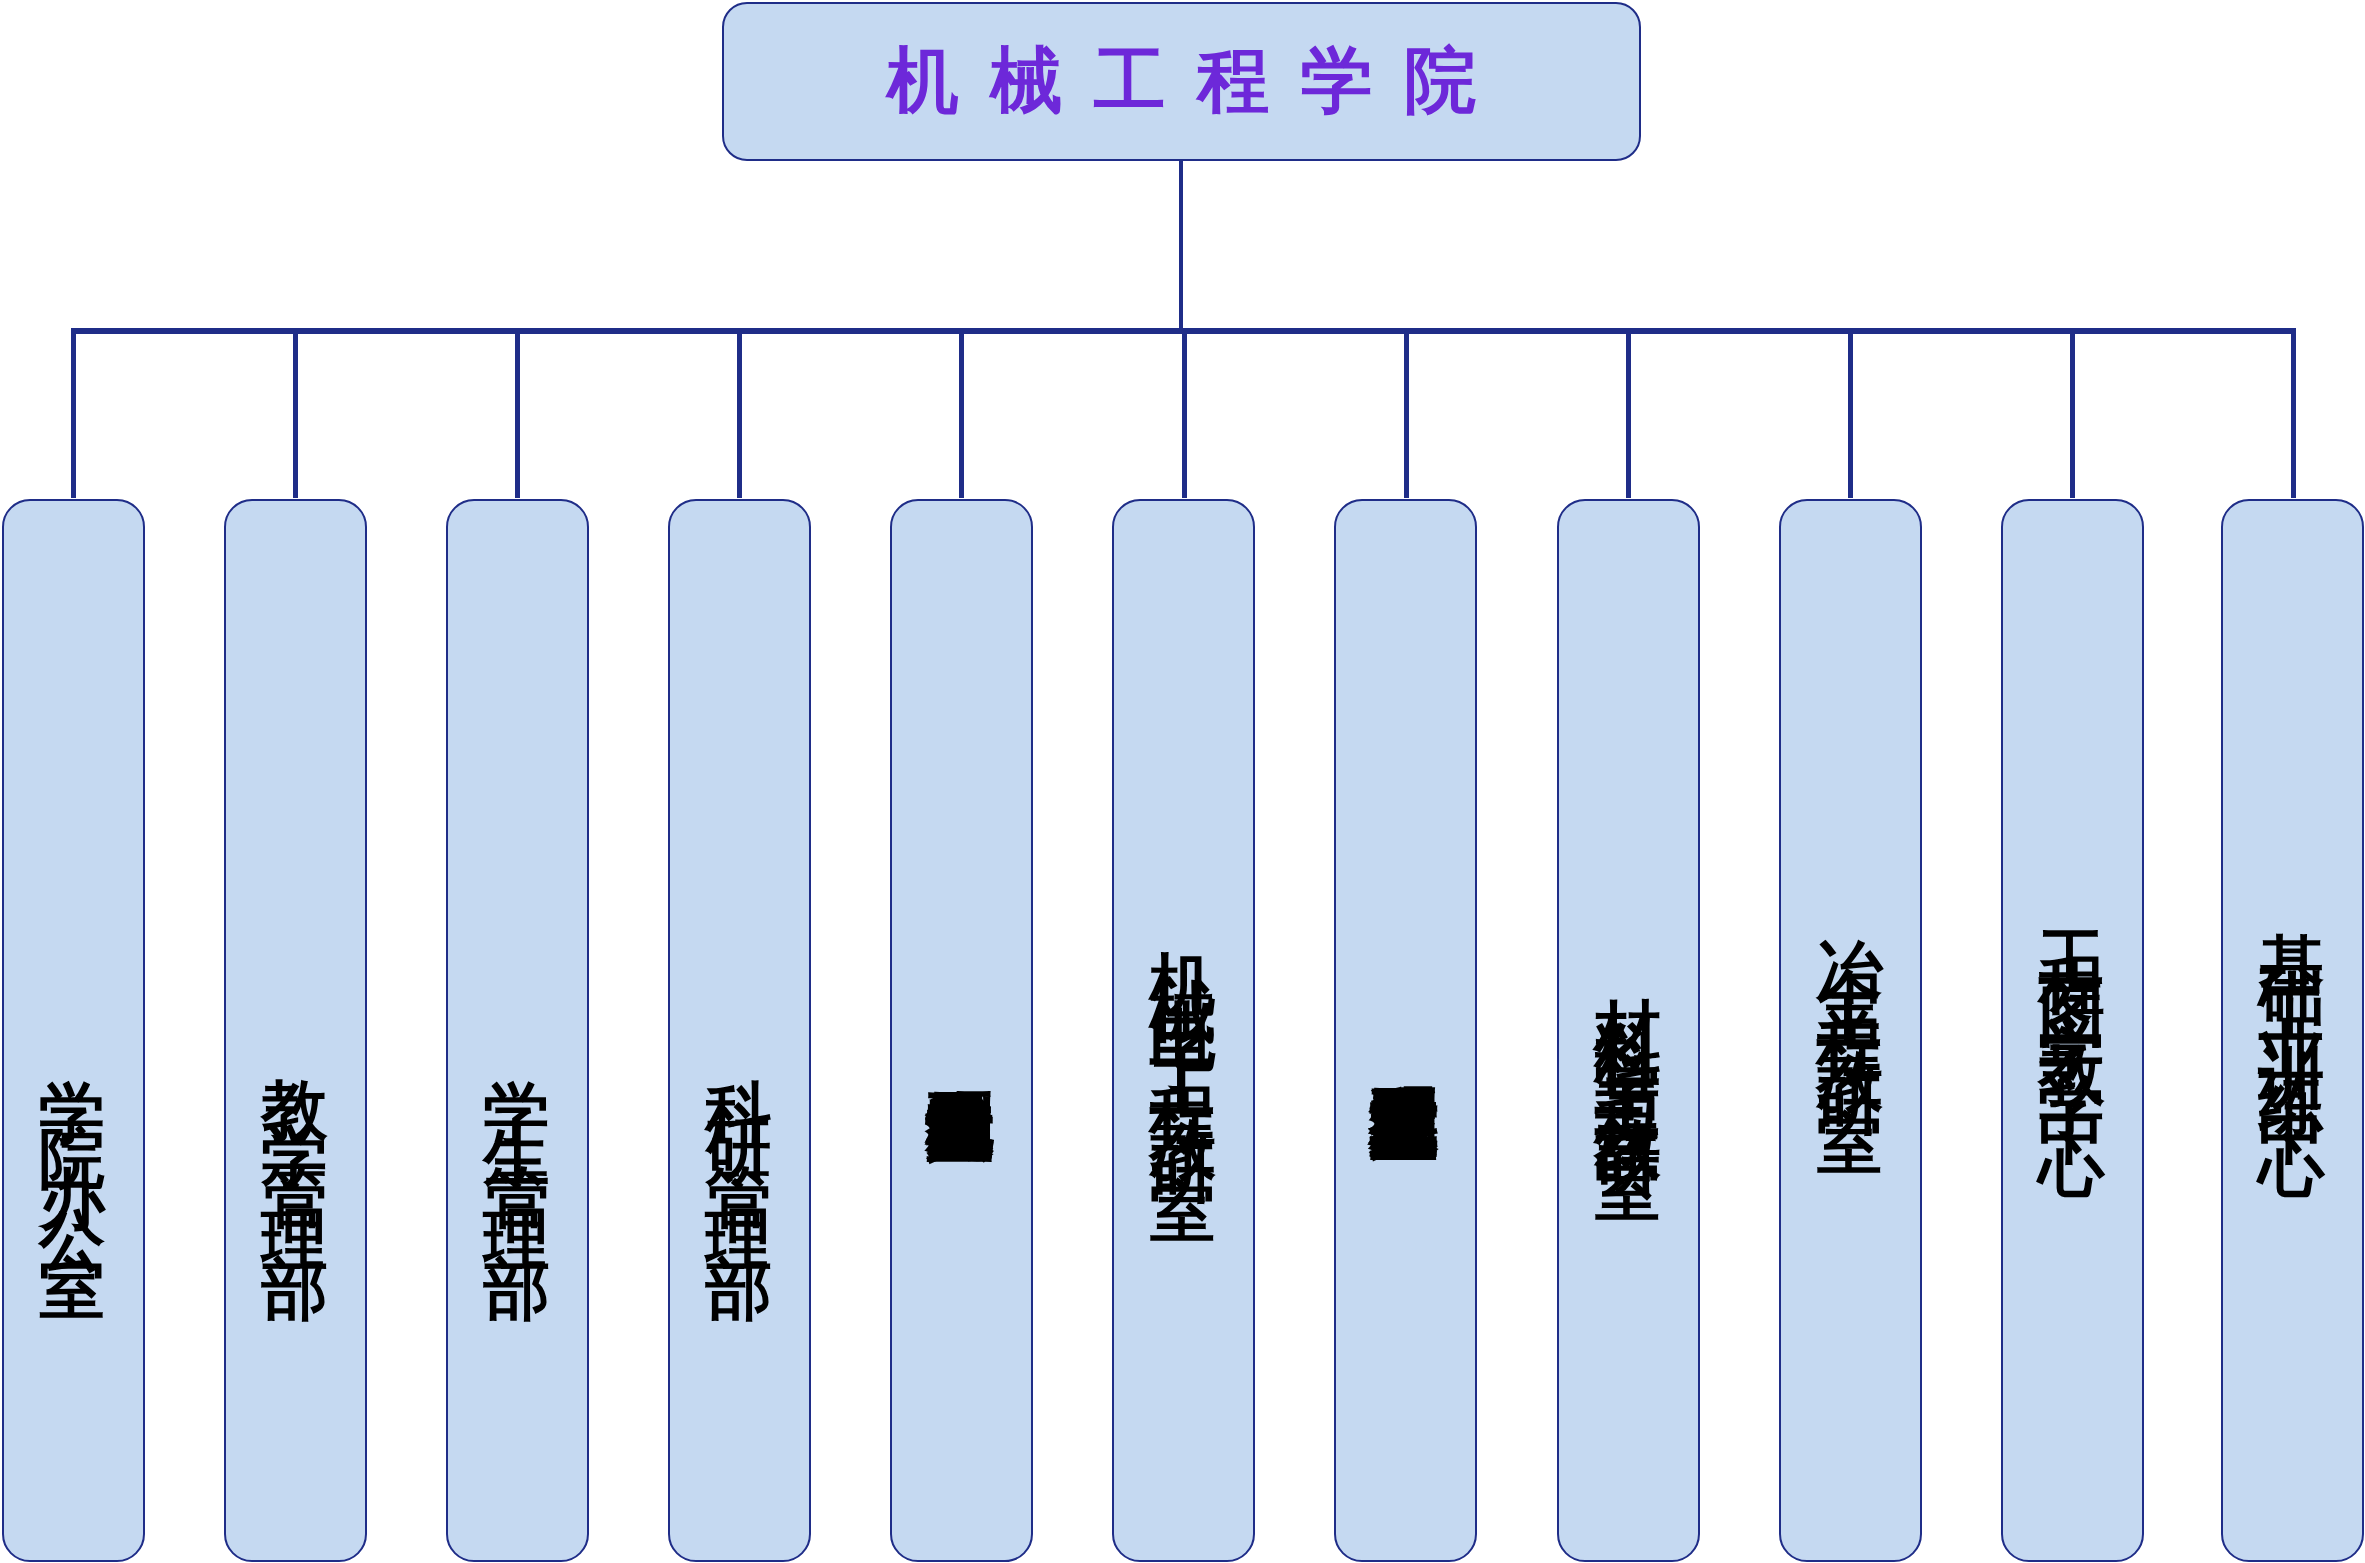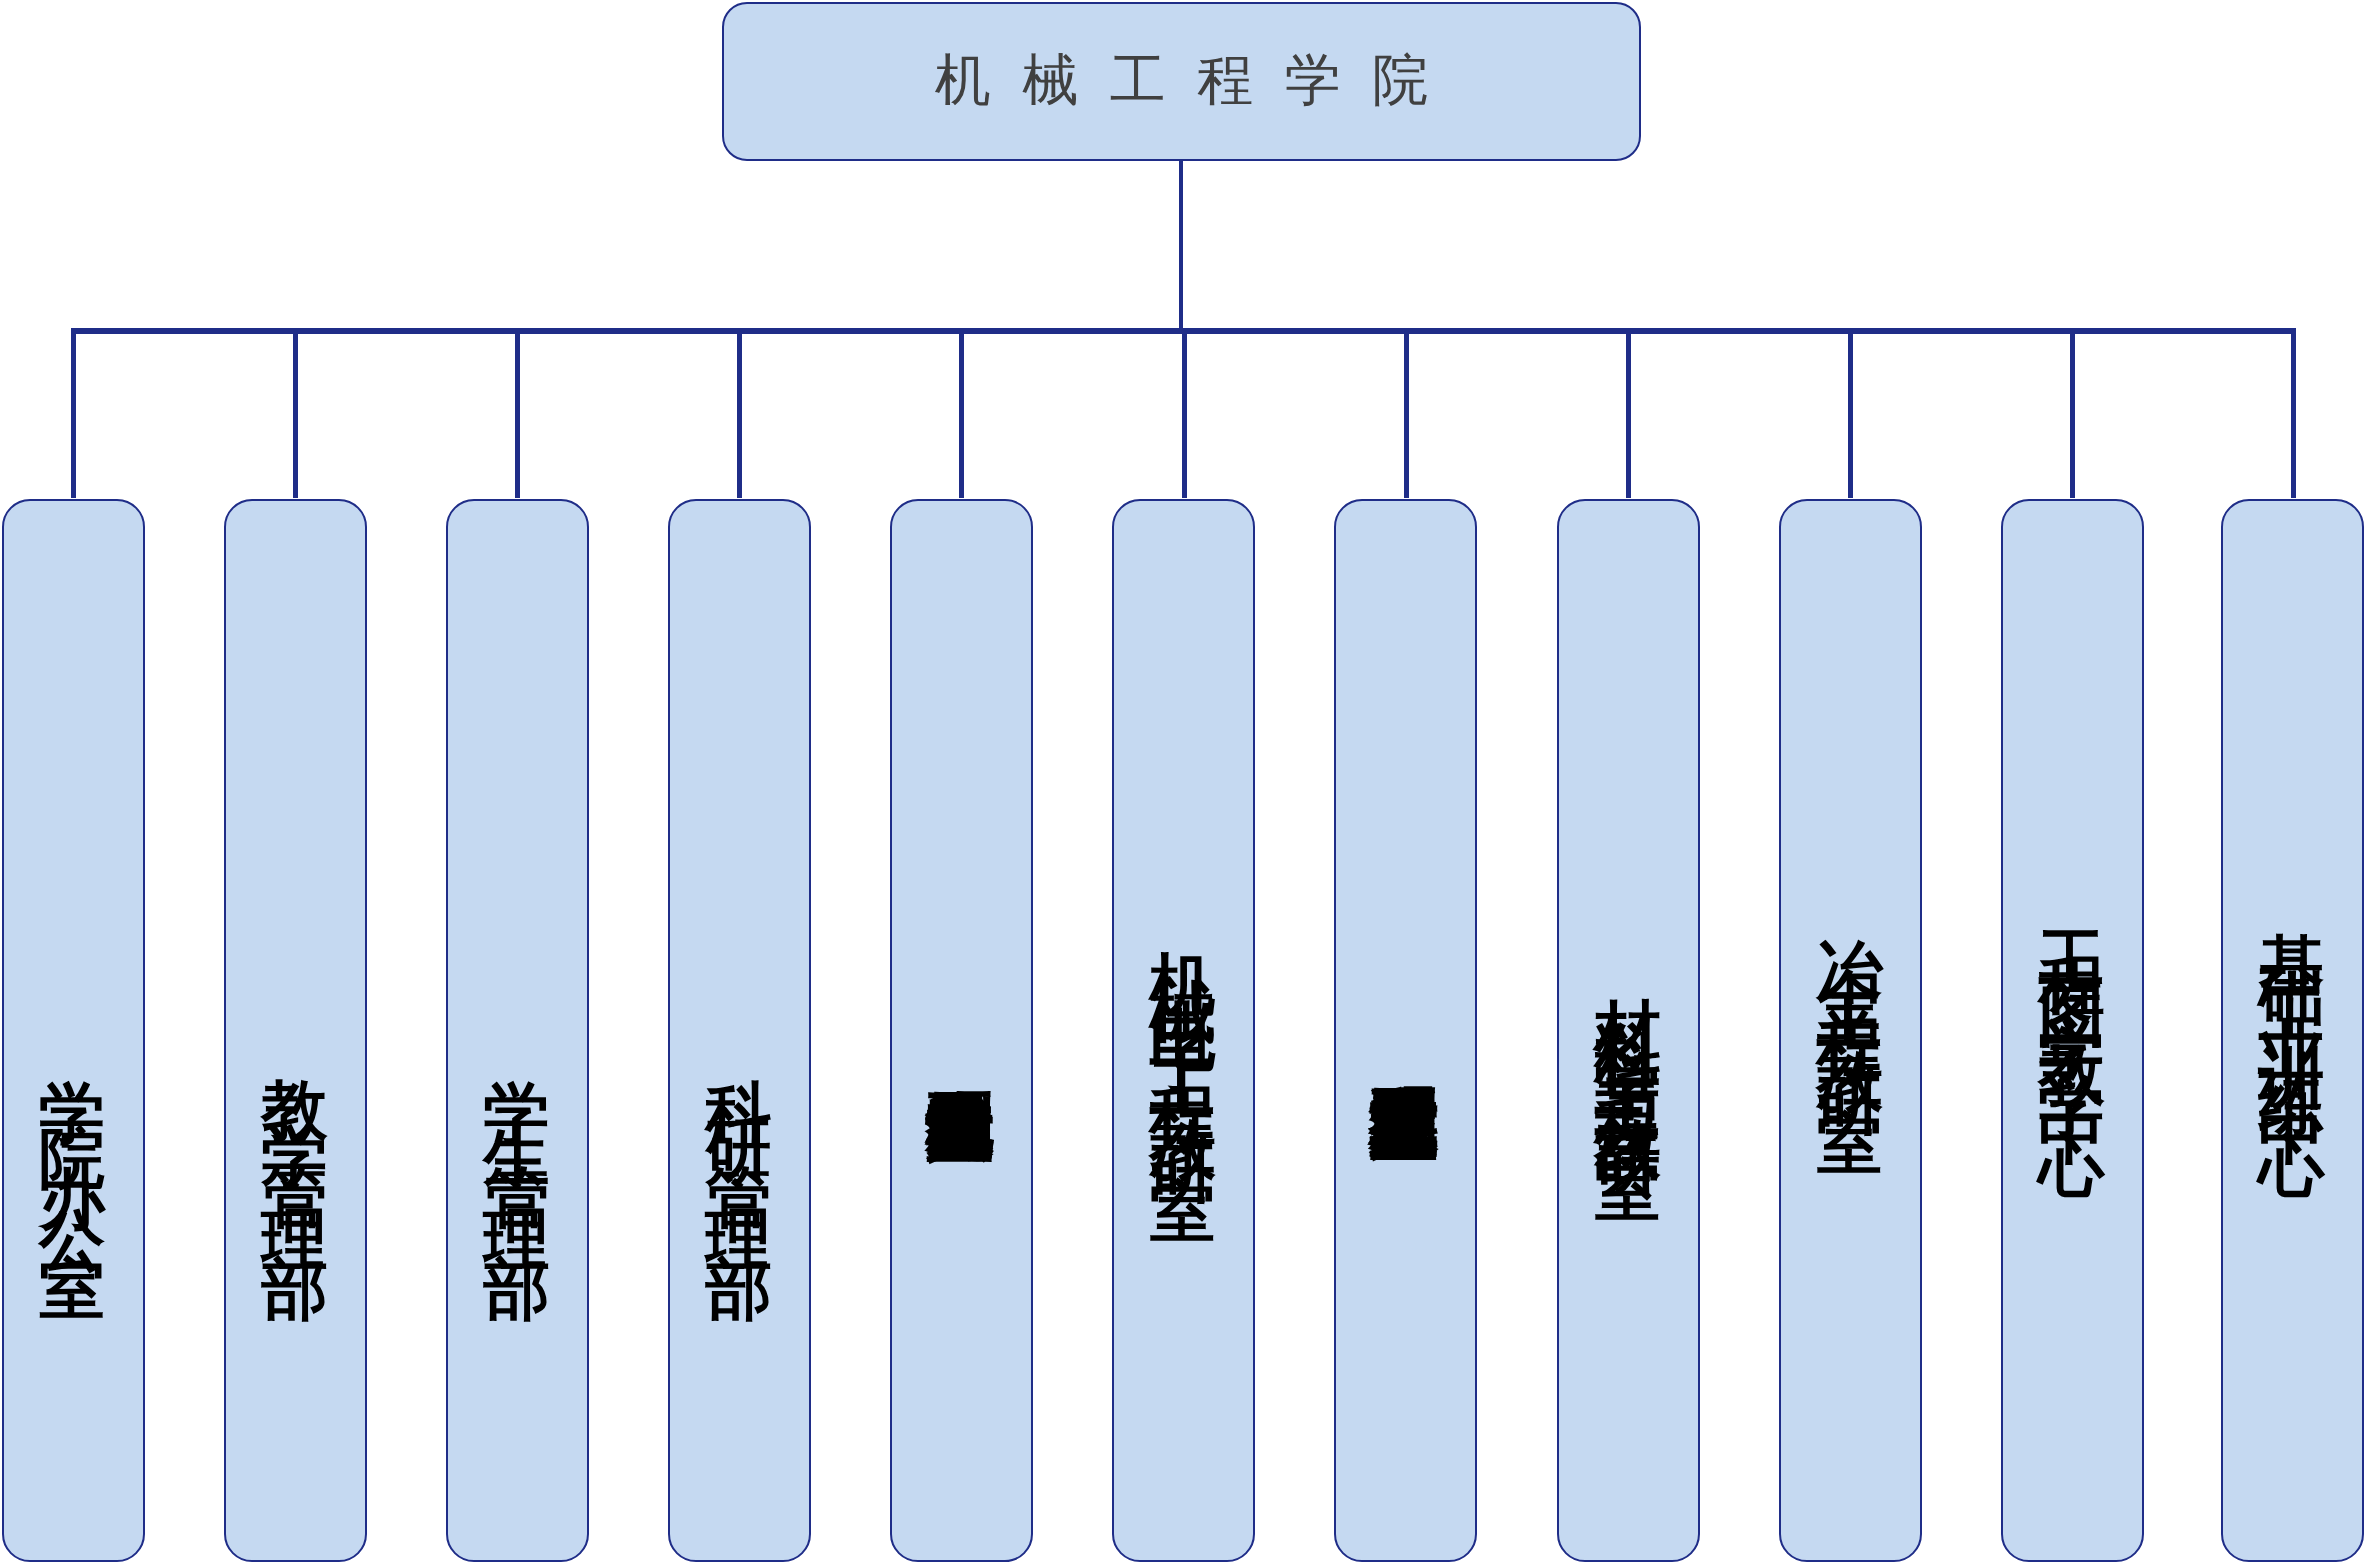--- a/index.html
+++ b/index.html
@@ -2,21 +2,21 @@
 <html style="font-size:12.6px"><head>
 <meta charset="utf-8">
 <style>
   html, body { margin: 0; padding: 0; background: #ffffff; }
   body { width: 2366px; height: 1564px; position: relative; overflow: hidden;
          font-family: "DejaVu Serif", "Liberation Serif", serif; }
   .box { position: absolute; background: #C5D9F1; border: 2.4px solid #1F2D88;
          box-sizing: border-box; }
   .root { left: 722px; top: 1.6px; width: 919px; height: 159px; border-radius: 25px;
           display: flex; align-items: center; justify-content: center; }
-  .root-title { font-size: 56px; font-weight: normal; color: #404040; letter-spacing: 31.5px;
+  .root-title { font-size: 72px; font-weight: bold; color: #6d28d9; letter-spacing: 31.5px;
                 padding-left: 31.5px; }
   .line { position: absolute; background: #1F2D88; }
   .child { width: 143px; height: 1063px; top: 499px; border-radius: 28px;
            display: flex; align-items: center; justify-content: center; }
   .vtext { writing-mode: vertical-rl; text-orientation: upright; font-weight: bold;
            color: #000; font-size: 66px; }
   .sp-wide { letter-spacing: 43px; }
   .sp-mid { letter-spacing: 28px; }
   .sp-tight { letter-spacing: 0px; }
   .sp-med2 { letter-spacing: 17.3px; }

